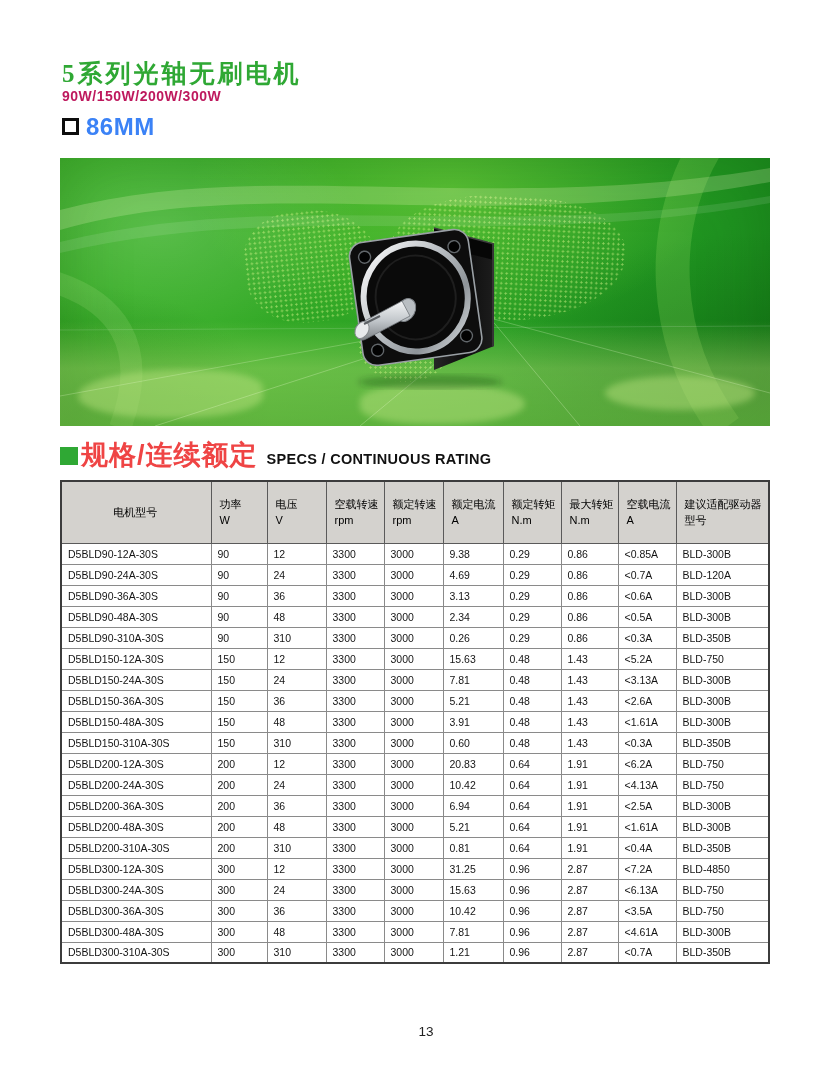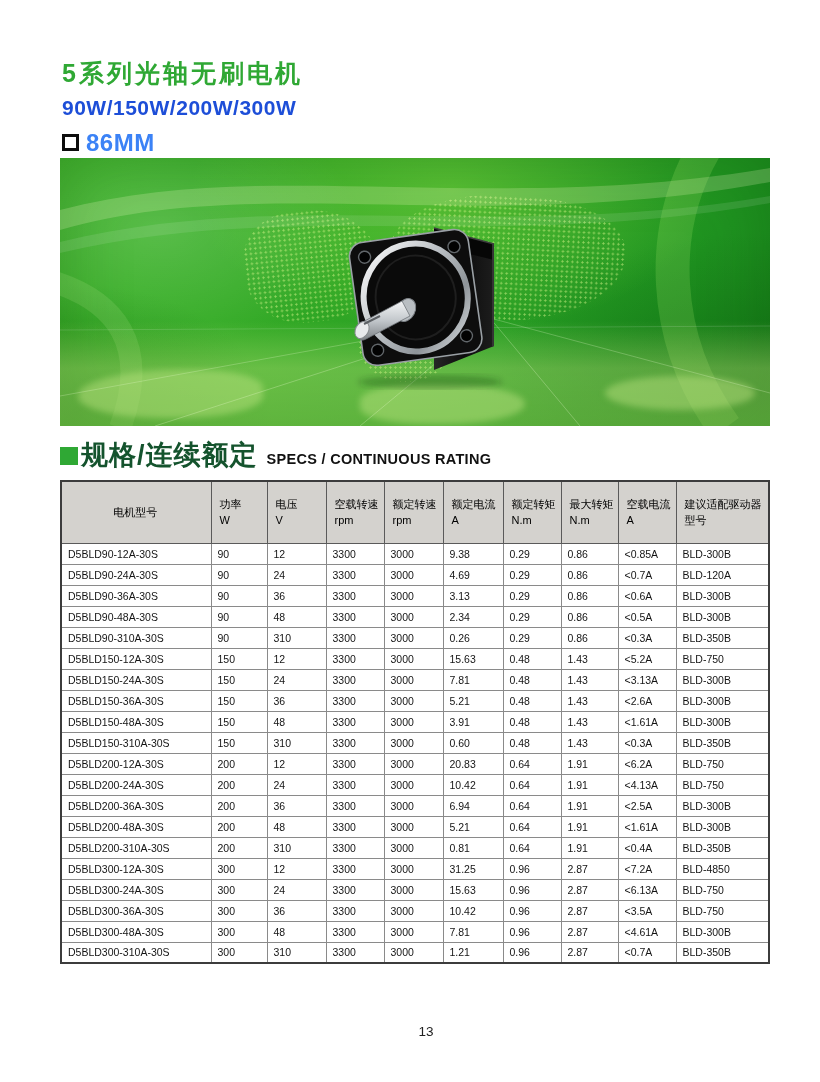--- a/index.html
+++ b/index.html
@@ -10,22 +10,22 @@
   }
   *{margin:0;padding:0;box-sizing:border-box;}
   html,body{background:#ffffff;}
   body{
     width:820px;height:1082px;position:relative;overflow:hidden;
     font-family:"Liberation Sans","DejaVu Sans",sans-serif;color:#111;
   }
 
   
   .title-block{position:absolute;left:62px;top:60px;}
-  .title-main{color:var(--accent);font-size:25px;font-weight:bold;letter-spacing:3px;line-height:1.1;}
-  .title-sub{color:#1d4ed8;font-size:21px;font-weight:bold;letter-spacing:.5px;margin-top:8px;}
+  .title-main{color:var(--accent);font-size:25px;font-weight:bold;letter-spacing:3px;line-height:1.1;font-family:Liberation Serif, serif;}
+  .title-sub{color:#be185d;font-size:14px;font-weight:bold;letter-spacing:.5px;margin-top:0;}
   .frame-line{display:flex;align-items:center;margin-top:9px;}
   .frame-square{width:17px;height:17px;border:3px solid #0d0d0d;background:#fff;margin-right:7px;}
   .frame-text{font-size:24px;font-weight:bold;color:#3b82f6;letter-spacing:.5px;}
 
   
   .banner{
     position:absolute;left:60px;top:158px;width:710px;height:268px;overflow:hidden;
     background:
       radial-gradient(ellipse 340px 200px at 14% 26%, rgba(255,255,255,0.16), transparent 60%),
       radial-gradient(ellipse 420px 230px at 55% 12%, rgba(140,225,70,0.45), transparent 62%),
@@ -49,21 +49,21 @@
   .silhouette{position:absolute;background:rgba(205,238,140,0.40);filter:blur(3px);}
   .sil-1{left:18px;bottom:8px;width:185px;height:48px;border-radius:60% 40% 50% 50%;}
   .sil-2{left:300px;bottom:2px;width:165px;height:40px;border-radius:45% 55% 55% 45%;}
   .sil-3{left:545px;bottom:16px;width:150px;height:34px;border-radius:50%;}
   .banner-svg{position:absolute;left:0;top:0;width:710px;height:268px;}
   .motor-svg{position:absolute;left:282px;top:56px;width:178px;height:176px;}
 
   
   .section-header{position:absolute;left:60px;top:441px;display:flex;align-items:flex-end;}
   .section-bullet{width:18px;height:18px;background:var(--accent);margin:0 3px 6px 0;}
-  .section-cn{font-size:27px;font-weight:bold;color:#14532d;letter-spacing:1px;line-height:1.1;}
+  .section-cn{font-size:27px;font-weight:bold;color:#ef4444;letter-spacing:1px;line-height:1.1;}
   .section-en{font-size:14.5px;font-weight:bold;color:#111;margin:0 0 4px 9px;letter-spacing:.3px;}
 
   
   .table-wrap{position:absolute;left:60px;top:480px;width:708px;}
   table{border-collapse:collapse;table-layout:fixed;width:708px;border:2px solid #3c3c3c;}
   col.c0{width:150px}col.c1{width:56px}col.c2{width:59px}col.c3{width:58px}col.c4{width:59px}
   col.c5{width:60px}col.c6{width:58px}col.c7{width:57px}col.c8{width:58px}col.c9{width:93px}
   thead tr{height:62px;}
   th{
     background:var(--thead-bg);border:1px solid #5a5a5a;font-weight:400;

